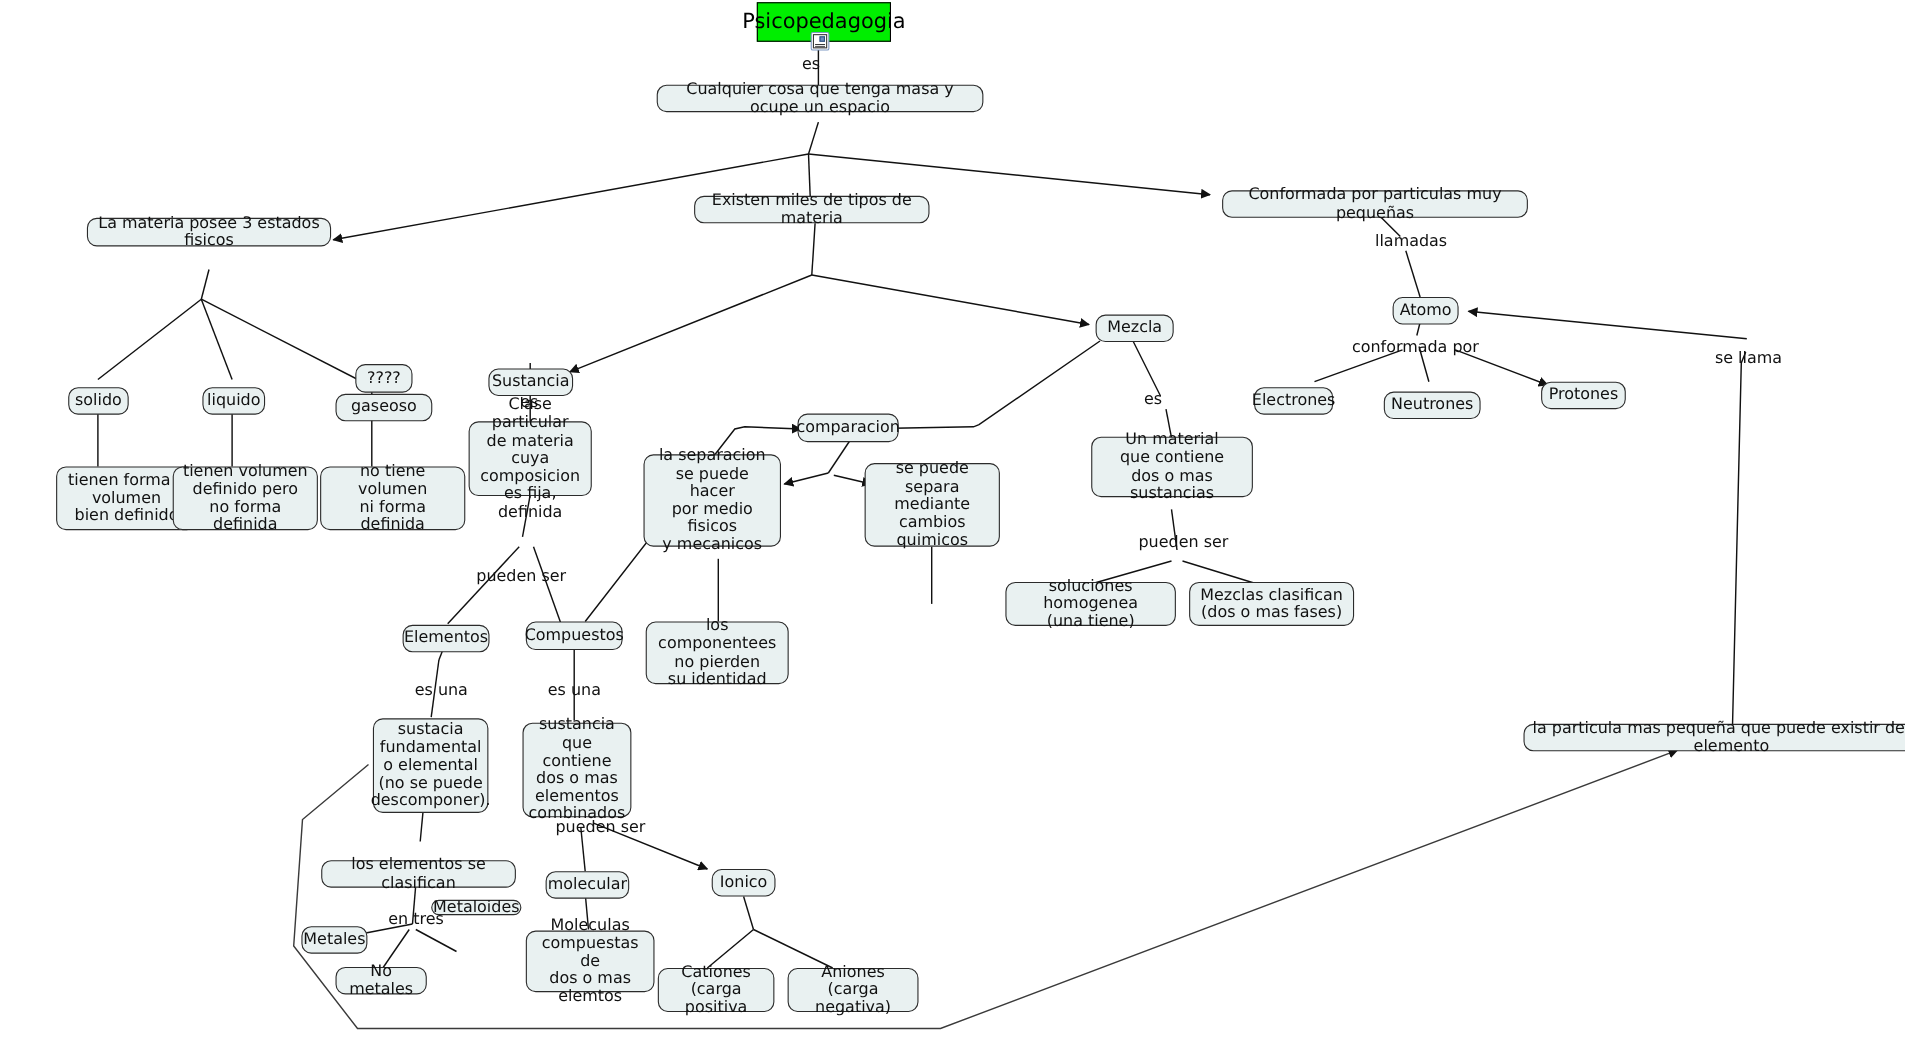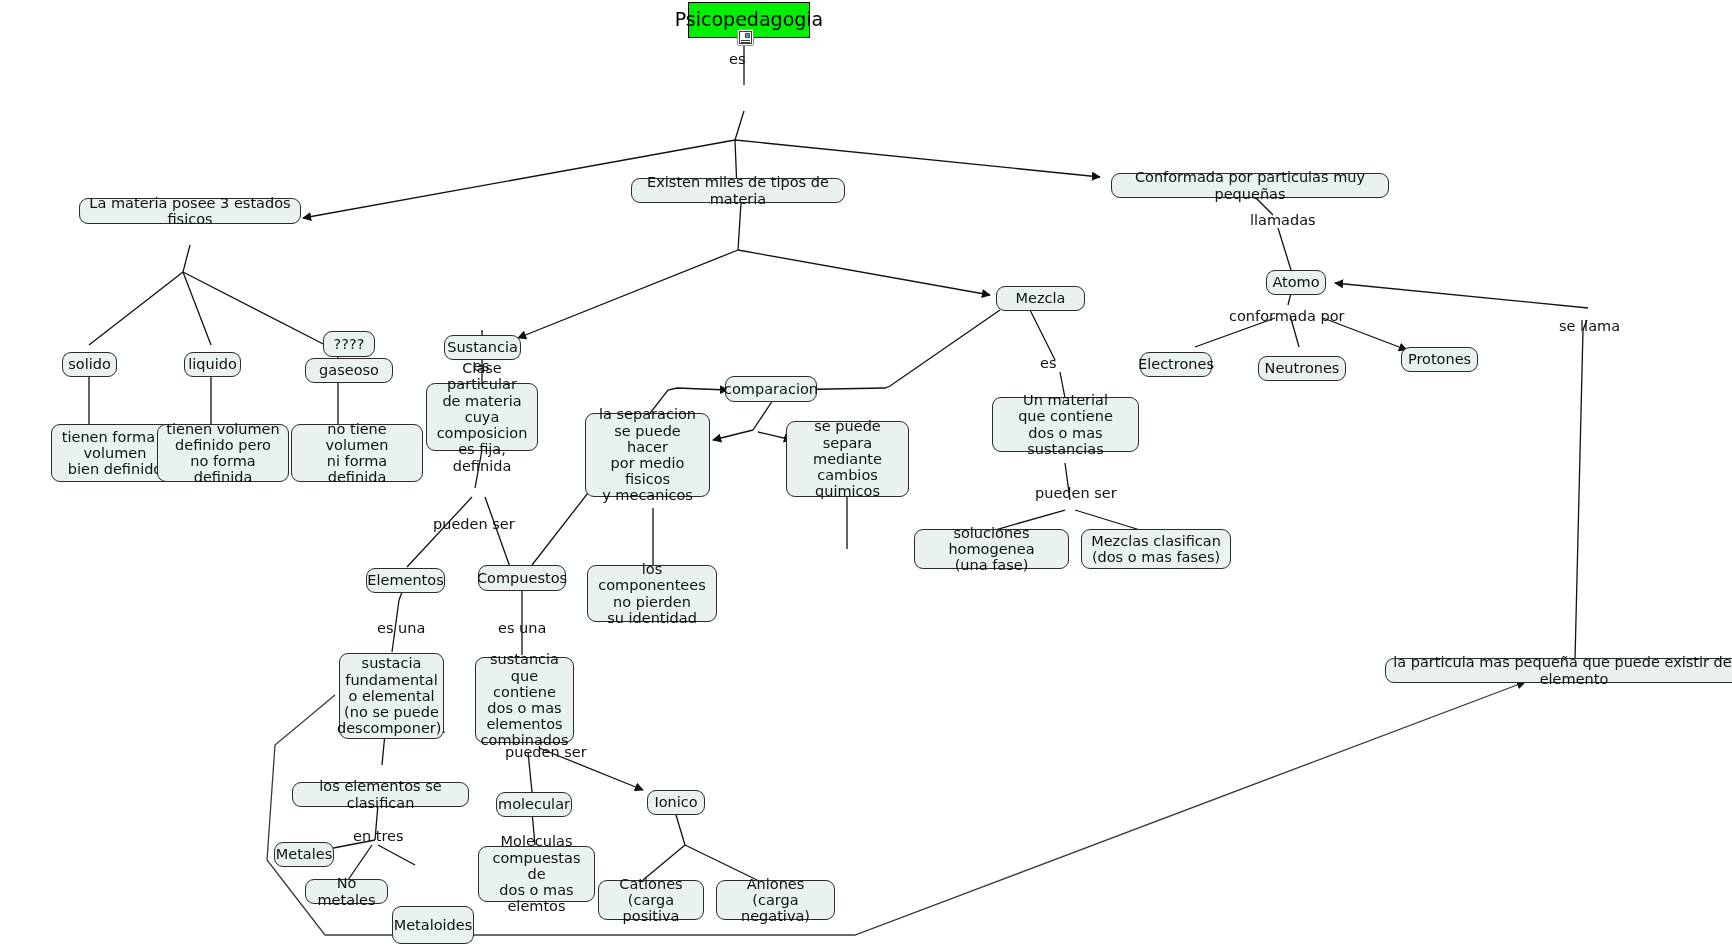--- a/index.html
+++ b/index.html
@@ -195,20 +195,21 @@
   <div class="node root" style="left:653px; top:2px; width:122px; height:36px;">Psicopedagogia</div>
 
   <div class="doc-icon" style="left:702px; top:29px;">
     <span class="frame"></span>
     <span class="page"></span>
     <span class="bar" style="left:4px; top:11px; width:9px;"></span>
     <span class="bar" style="left:4px; top:13px; width:9px;"></span>
     <span class="sq"></span>
   </div>
 
+  <div class="node" style="left:562px; top:77px; width:297px; height:25px;">Cualquier cosa que tenga masa y ocupe un espacio</div>
 
   <div class="node" style="left:44px; top:198px; width:222px; height:26px;">La materia posee 3 estados fisicos</div>
 
   <div class="node" style="left:596px; top:178px; width:214px; height:25px;">Existen miles de tipos de materia</div>
 
   <div class="node" style="left:1076px; top:173px; width:278px; height:25px;">Conformada por particulas muy pequeñas</div>
 
   <div class="node" style="left:27px; top:352px; width:55px; height:25px;">solido</div>
   <div class="node" style="left:149px; top:352px; width:57px; height:25px;">liquido</div>
   <div class="node" style="left:270px; top:358px; width:88px; height:25px;">gaseoso</div>
@@ -223,28 +224,28 @@
   <div class="node" style="left:256px; top:424px; width:132px; height:58px;">no tiene volumen
 ni forma definida</div>
 
   <div class="node" style="left:409px; top:335px; width:77px; height:25px;">Sustancia</div>
 
   <div class="node" style="left:391px; top:383px; width:112px; height:68px;">Clase particular
 de materia cuya
 composicion
 es fija, definida</div>
 
-  <div class="node" style="left:961px; top:286px; width:89px; height:25px;">Mezcla</div>
+  <div class="node" style="left:961px; top:286px; width:71px; height:25px;">Mezcla</div>
 
   <div class="node" style="left:957px; top:397px; width:147px; height:55px;">Un material
 que contiene
 dos o mas sustancias</div>
 
   <div class="node" style="left:879px; top:529px; width:155px; height:40px;">soluciones homogenea
-(una fase)</div>
+(una tiene)</div>
   <div class="node" style="left:1046px; top:529px; width:150px; height:40px;">Mezclas clasifican
 (dos o mas fases)</div>
 
   <div class="node" style="left:690px; top:376px; width:92px; height:26px;">comparacion</div>
 
   <div class="node" style="left:550px; top:413px; width:125px; height:84px;">la separacion
 se puede hacer
 por medio
 fisicos
 y mecanicos</div>
@@ -271,21 +272,21 @@
   <div class="node" style="left:440px; top:657px; width:99px; height:86px;">sustancia que
 contiene
 dos o mas
 elementos
 combinados</div>
 
   <div class="node" style="left:257px; top:782px; width:177px; height:25px;">los elementos se clasifican</div>
 
   <div class="node" style="left:239px; top:842px; width:60px; height:25px;">Metales</div>
   <div class="node" style="left:270px; top:879px; width:83px; height:25px;">No metales</div>
-  <div class="node" style="left:357px; top:906px; width:82px; height:38px;">Metaloides</div>
+  <div class="node" style="left:357px; top:818px; width:82px; height:14px;">Metaloides</div>
 
   <div class="node" style="left:461px; top:792px; width:76px; height:25px;">molecular</div>
   <div class="node" style="left:612px; top:790px; width:58px; height:25px;">Ionico</div>
 
   <div class="node" style="left:443px; top:846px; width:117px; height:56px;">Moleculas
 compuestas de
 dos o mas
 elemtos</div>
 
   <div class="node" style="left:563px; top:880px; width:106px; height:40px;">Cationes

